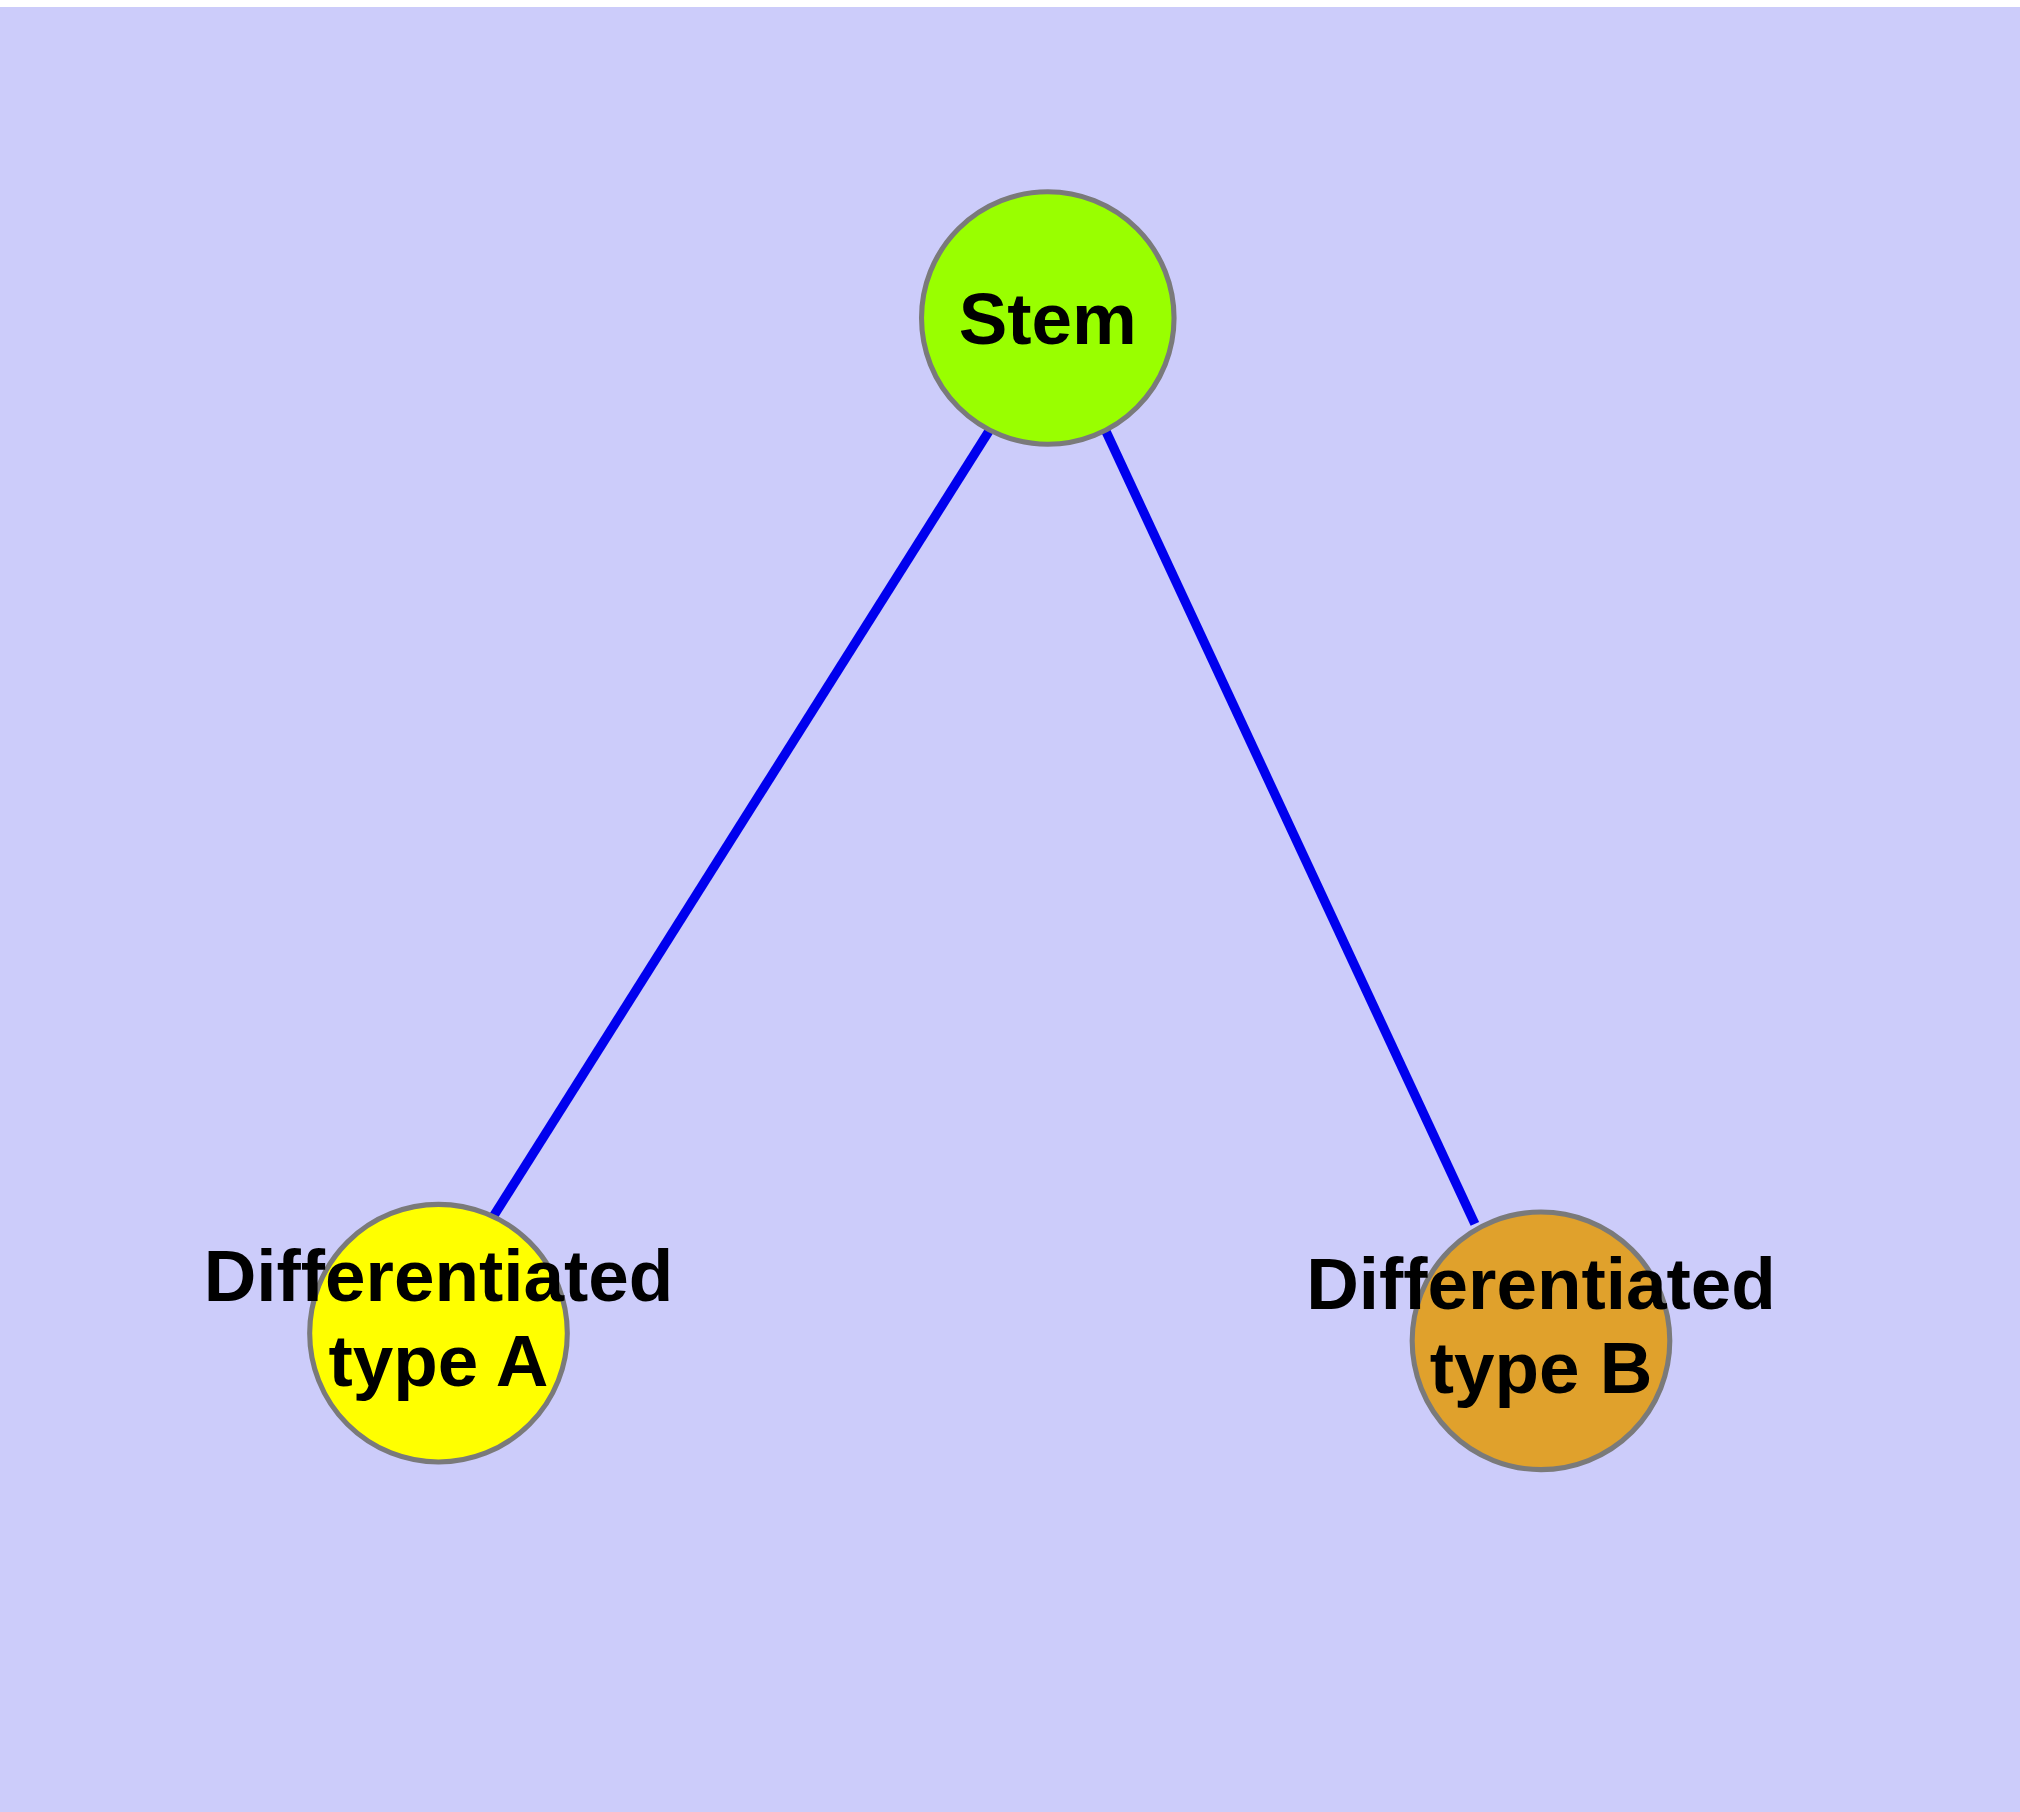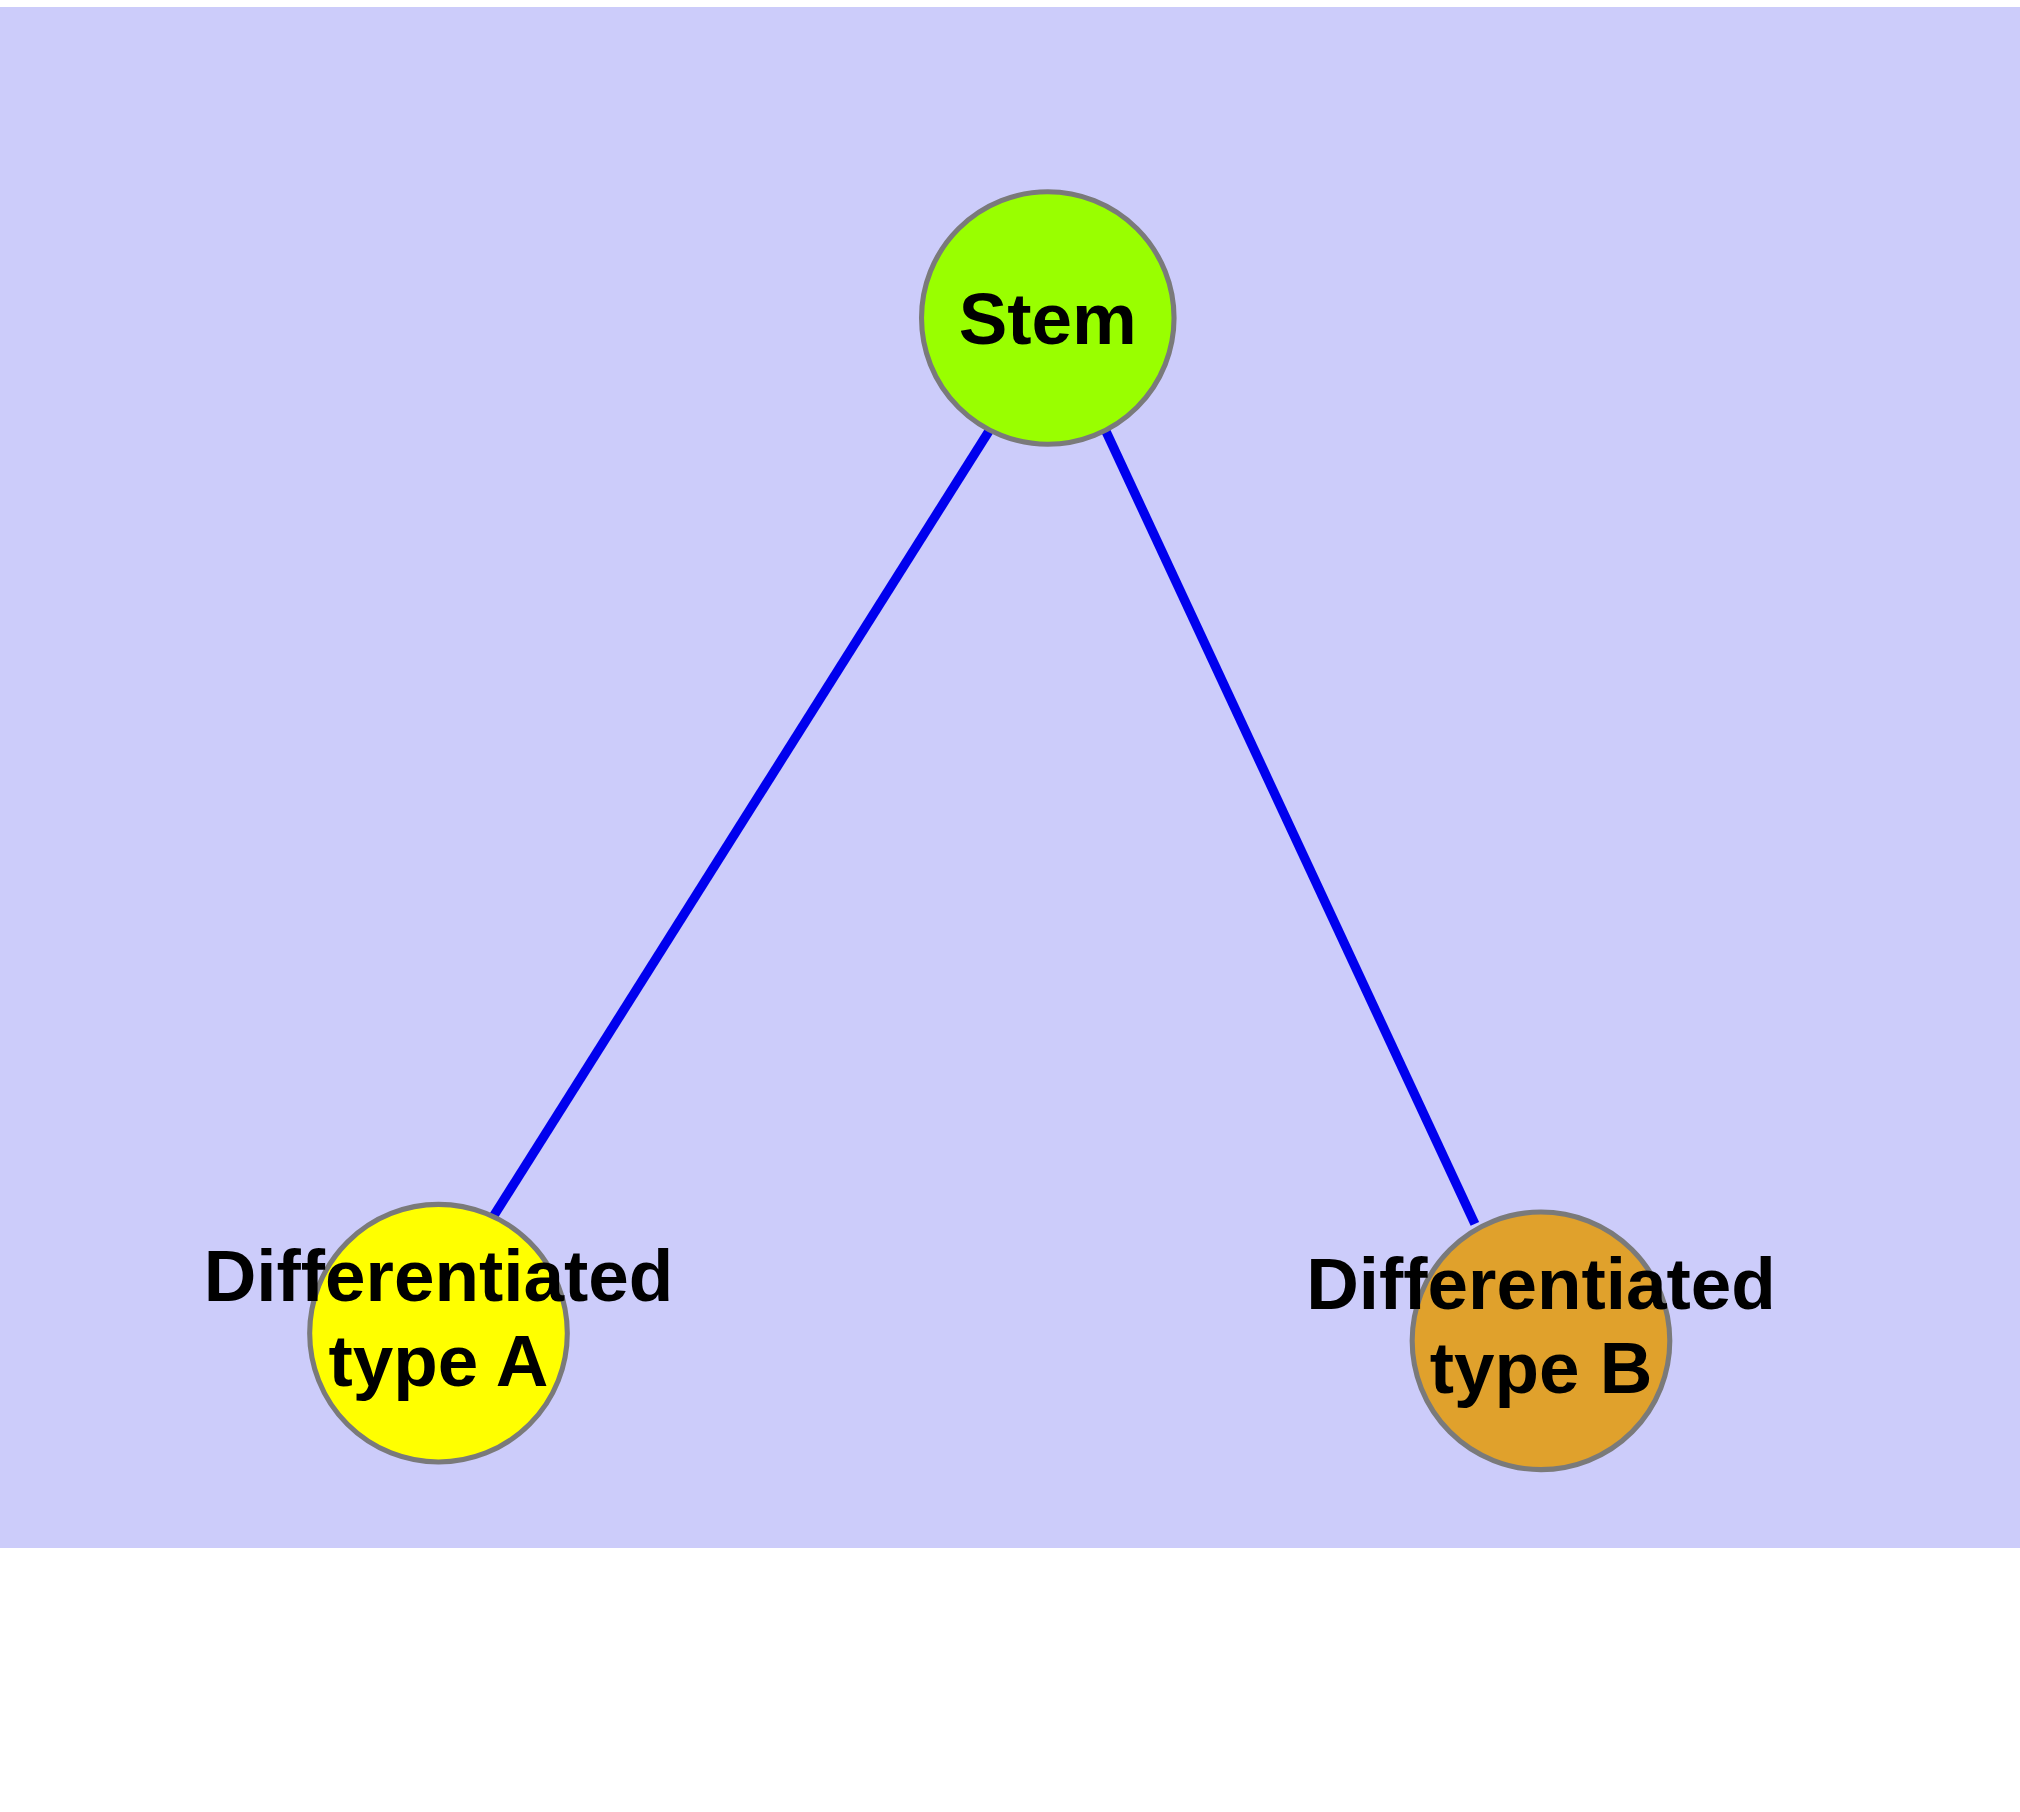--- a/index.html
+++ b/index.html
@@ -7,21 +7,21 @@
     margin: 0;
     padding: 0;
     background: #ffffff;
   }
   body {
     font-family: "Liberation Sans", sans-serif;
   }
   #graph-canvas {
     position: relative;
     width: 2021px;
-    height: 1548px;
+    height: 1812px;
     overflow: hidden;
     background: #ffffff;
   }
   #graph-plot {
     position: absolute;
     left: 0;
     top: 6.8px;
     width: 2021px;
     height: 1805px;
     background: #ccccfa;

